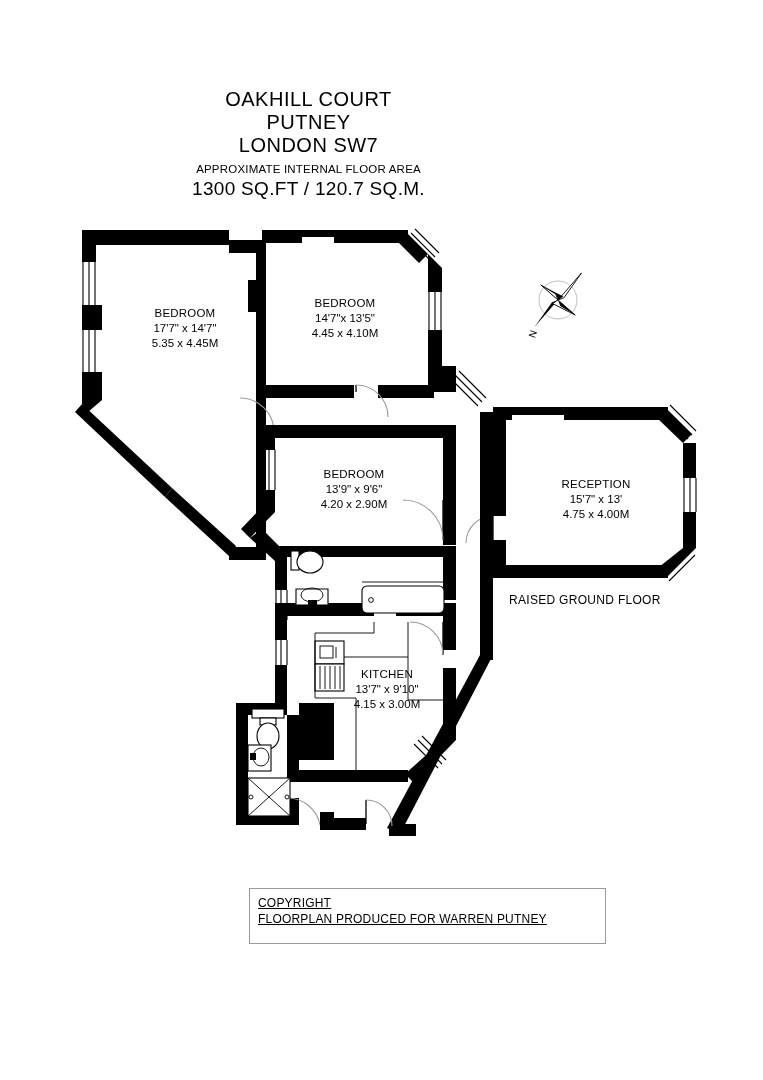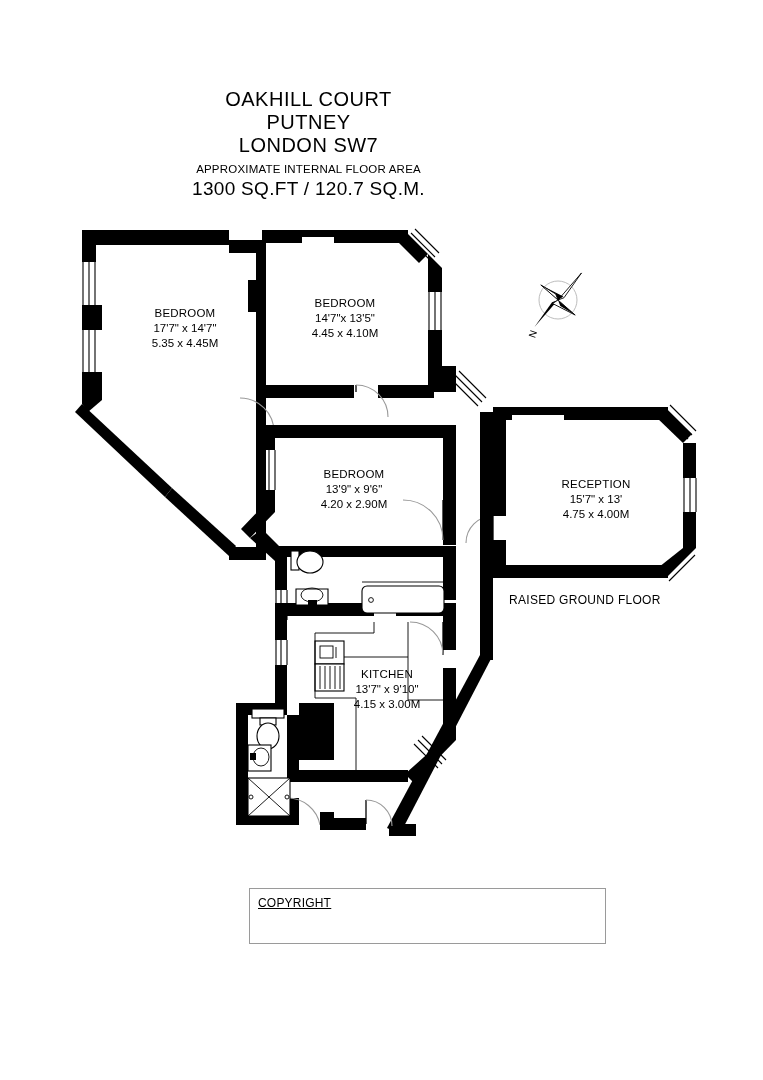--- a/index.html
+++ b/index.html
@@ -468,15 +468,16 @@
       <text class="room-label-sub" x="383" y="708">4.15 x 3.00M</text>
     </g>
 
     <text class="floor-note" x="505" y="604">RAISED GROUND FLOOR</text>
 
   </svg>
   </div>
 
   <div class="copyright-box">
     <div class="cr-line cr-head">COPYRIGHT</div>
+    <div class="cr-line">FLOORPLAN PRODUCED FOR WARREN PUTNEY</div>
   </div>
 
 </div>
 
 </body></html>

